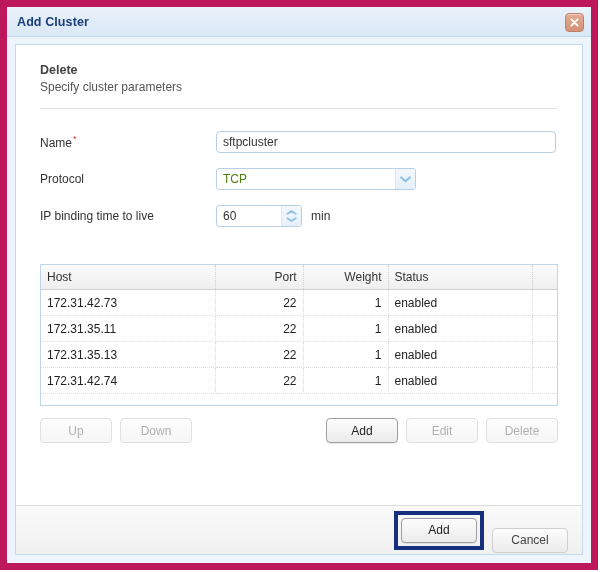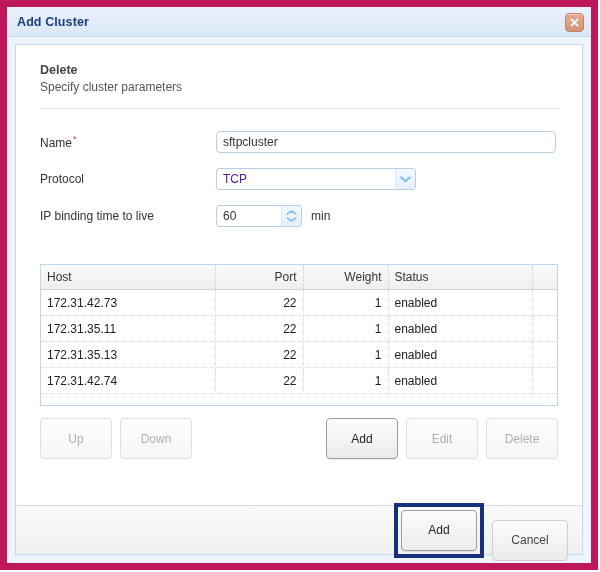--- a/index.html
+++ b/index.html
@@ -143,21 +143,21 @@
     border: 1px solid #b8cfe6;
     border-radius: 3px;
     background: #fff;
     display: flex;
     align-items: center;
     cursor: pointer;
   }
   .select-value {
     padding-left: 6px;
     font-size: 12px;
-    color: #4c1d95;
+    color: #4d7c0f;
     flex: 1 1 auto;
   }
   .select-arrow {
     width: 19px;
     height: 20px;
     flex: 0 0 19px;
     background: linear-gradient(to bottom, #f2f8fd, #e6f0fa);
     border-left: 1px solid #d8e8f6;
     display: flex;
     align-items: center;
@@ -248,21 +248,21 @@
   .grid-actions {
     display: flex;
     align-items: center;
     margin-top: 12px;
   }
   .spacer { flex: 1 1 auto; }
 
   .btn {
     box-sizing: border-box;
     min-width: 72px;
-    height: 41px;
+    height: 25px;
     padding: 0 12px;
     margin-right: 8px;
     border-radius: 4px;
     font-family: "Liberation Sans", sans-serif;
     font-size: 12px;
     background: linear-gradient(to bottom, #fdfdfd 0%, #f3f3f3 55%, #ebebeb 100%);
     border: 1px solid #cfcfcf;
     color: #444;
     cursor: pointer;
     display: inline-flex;

